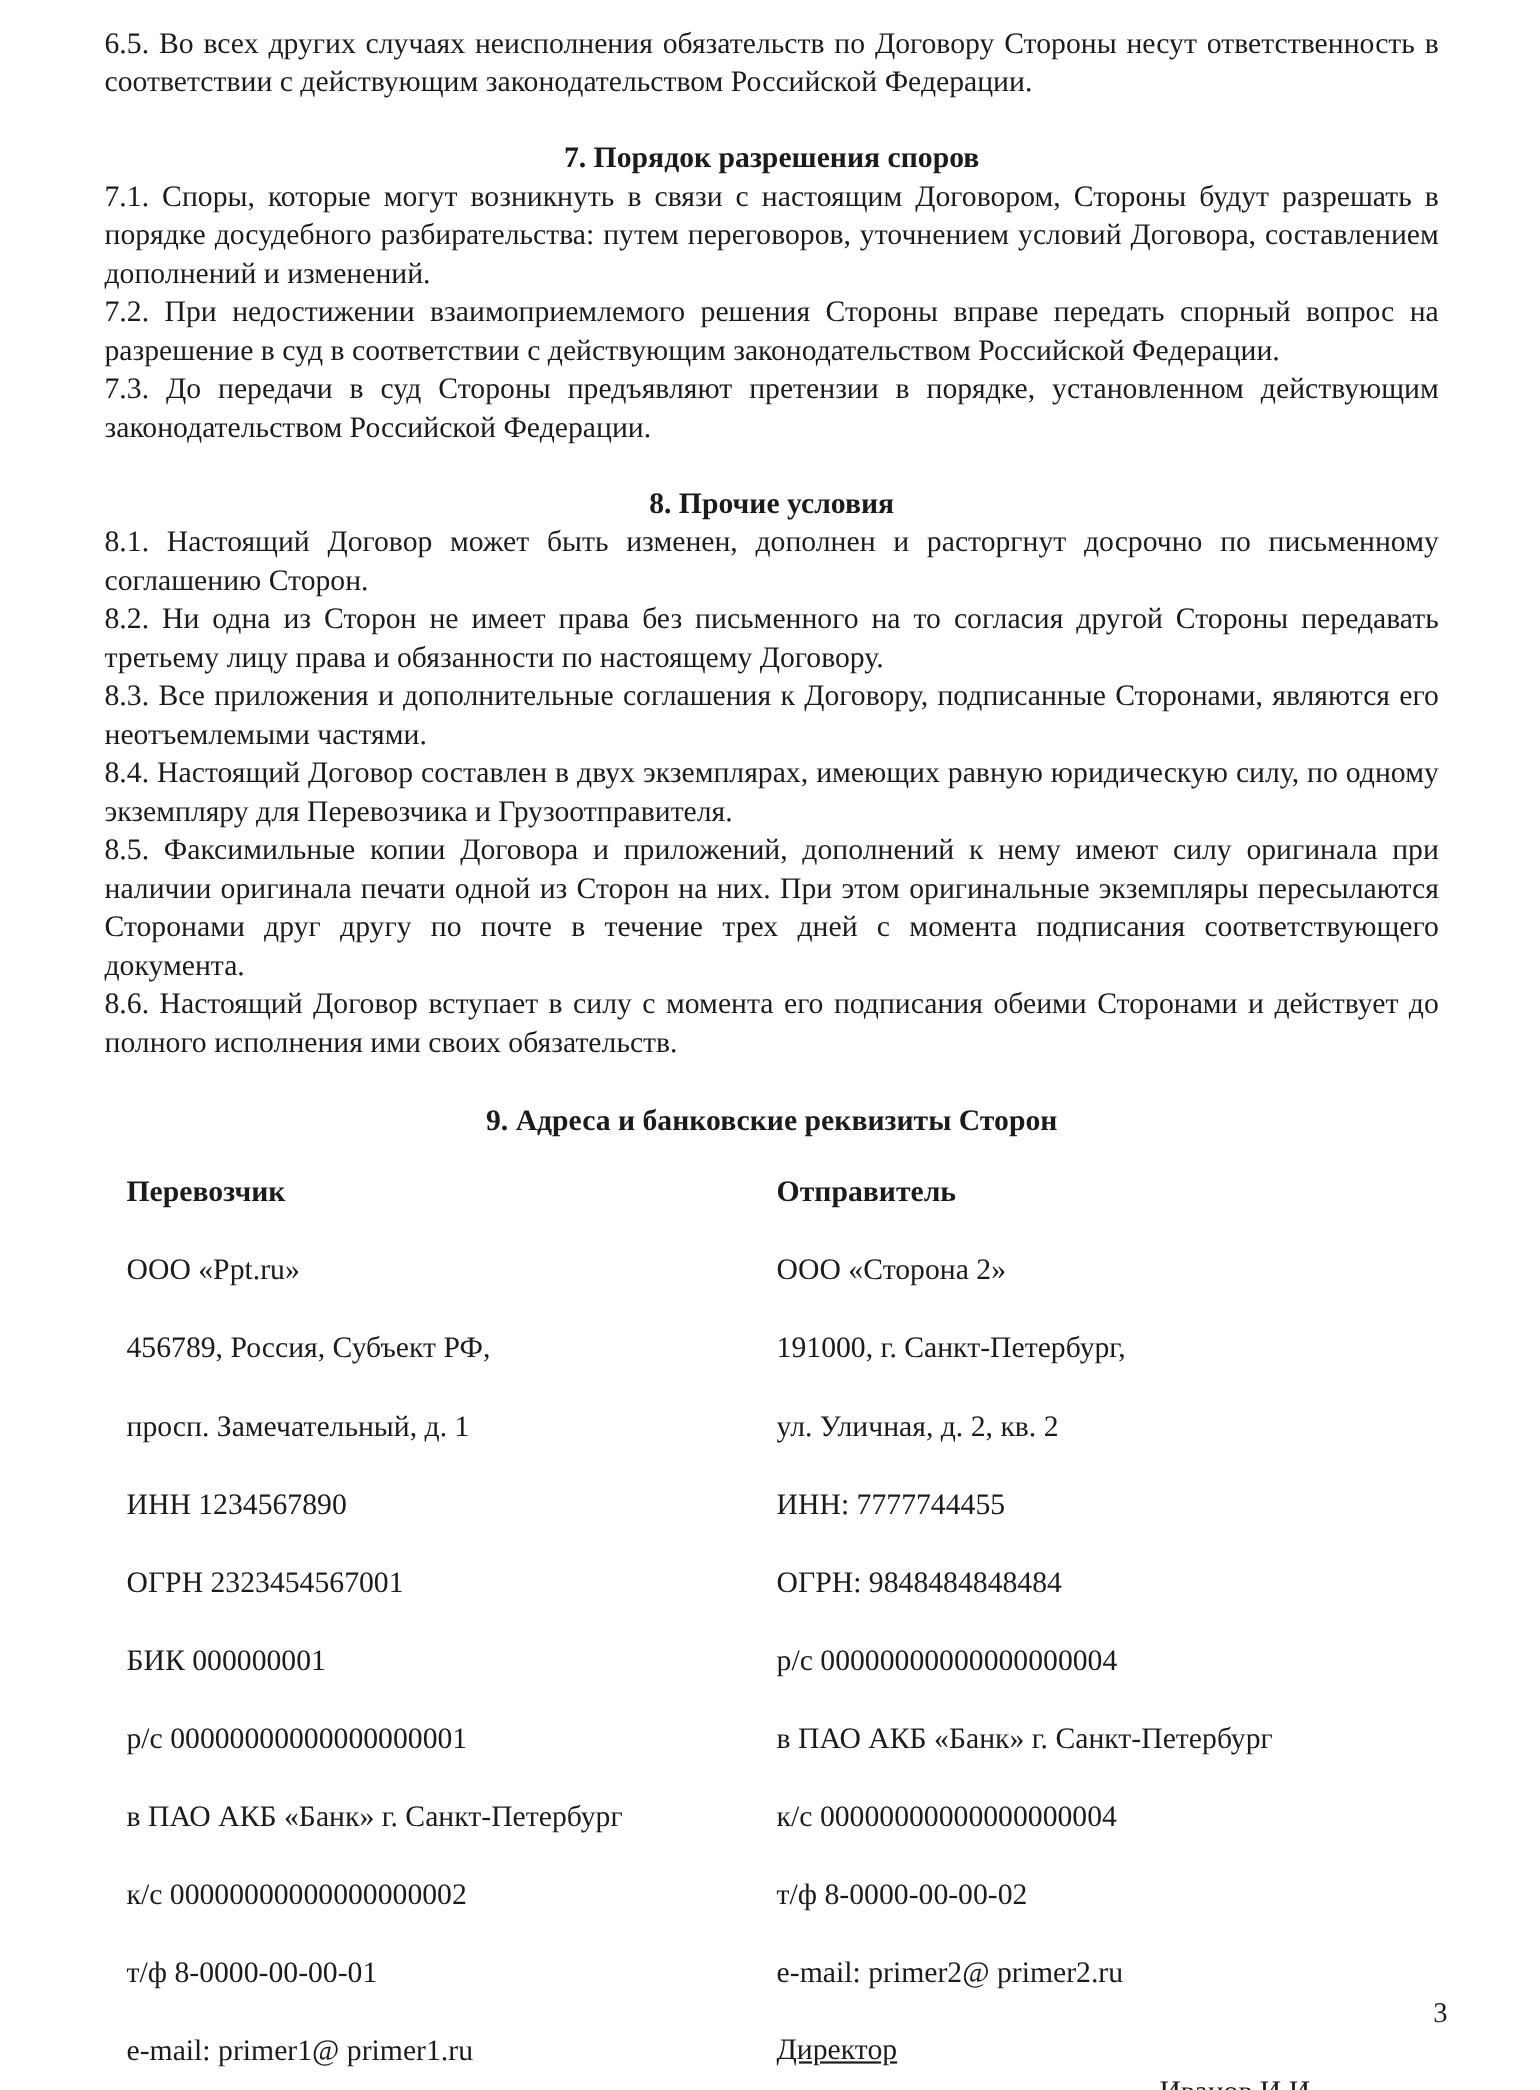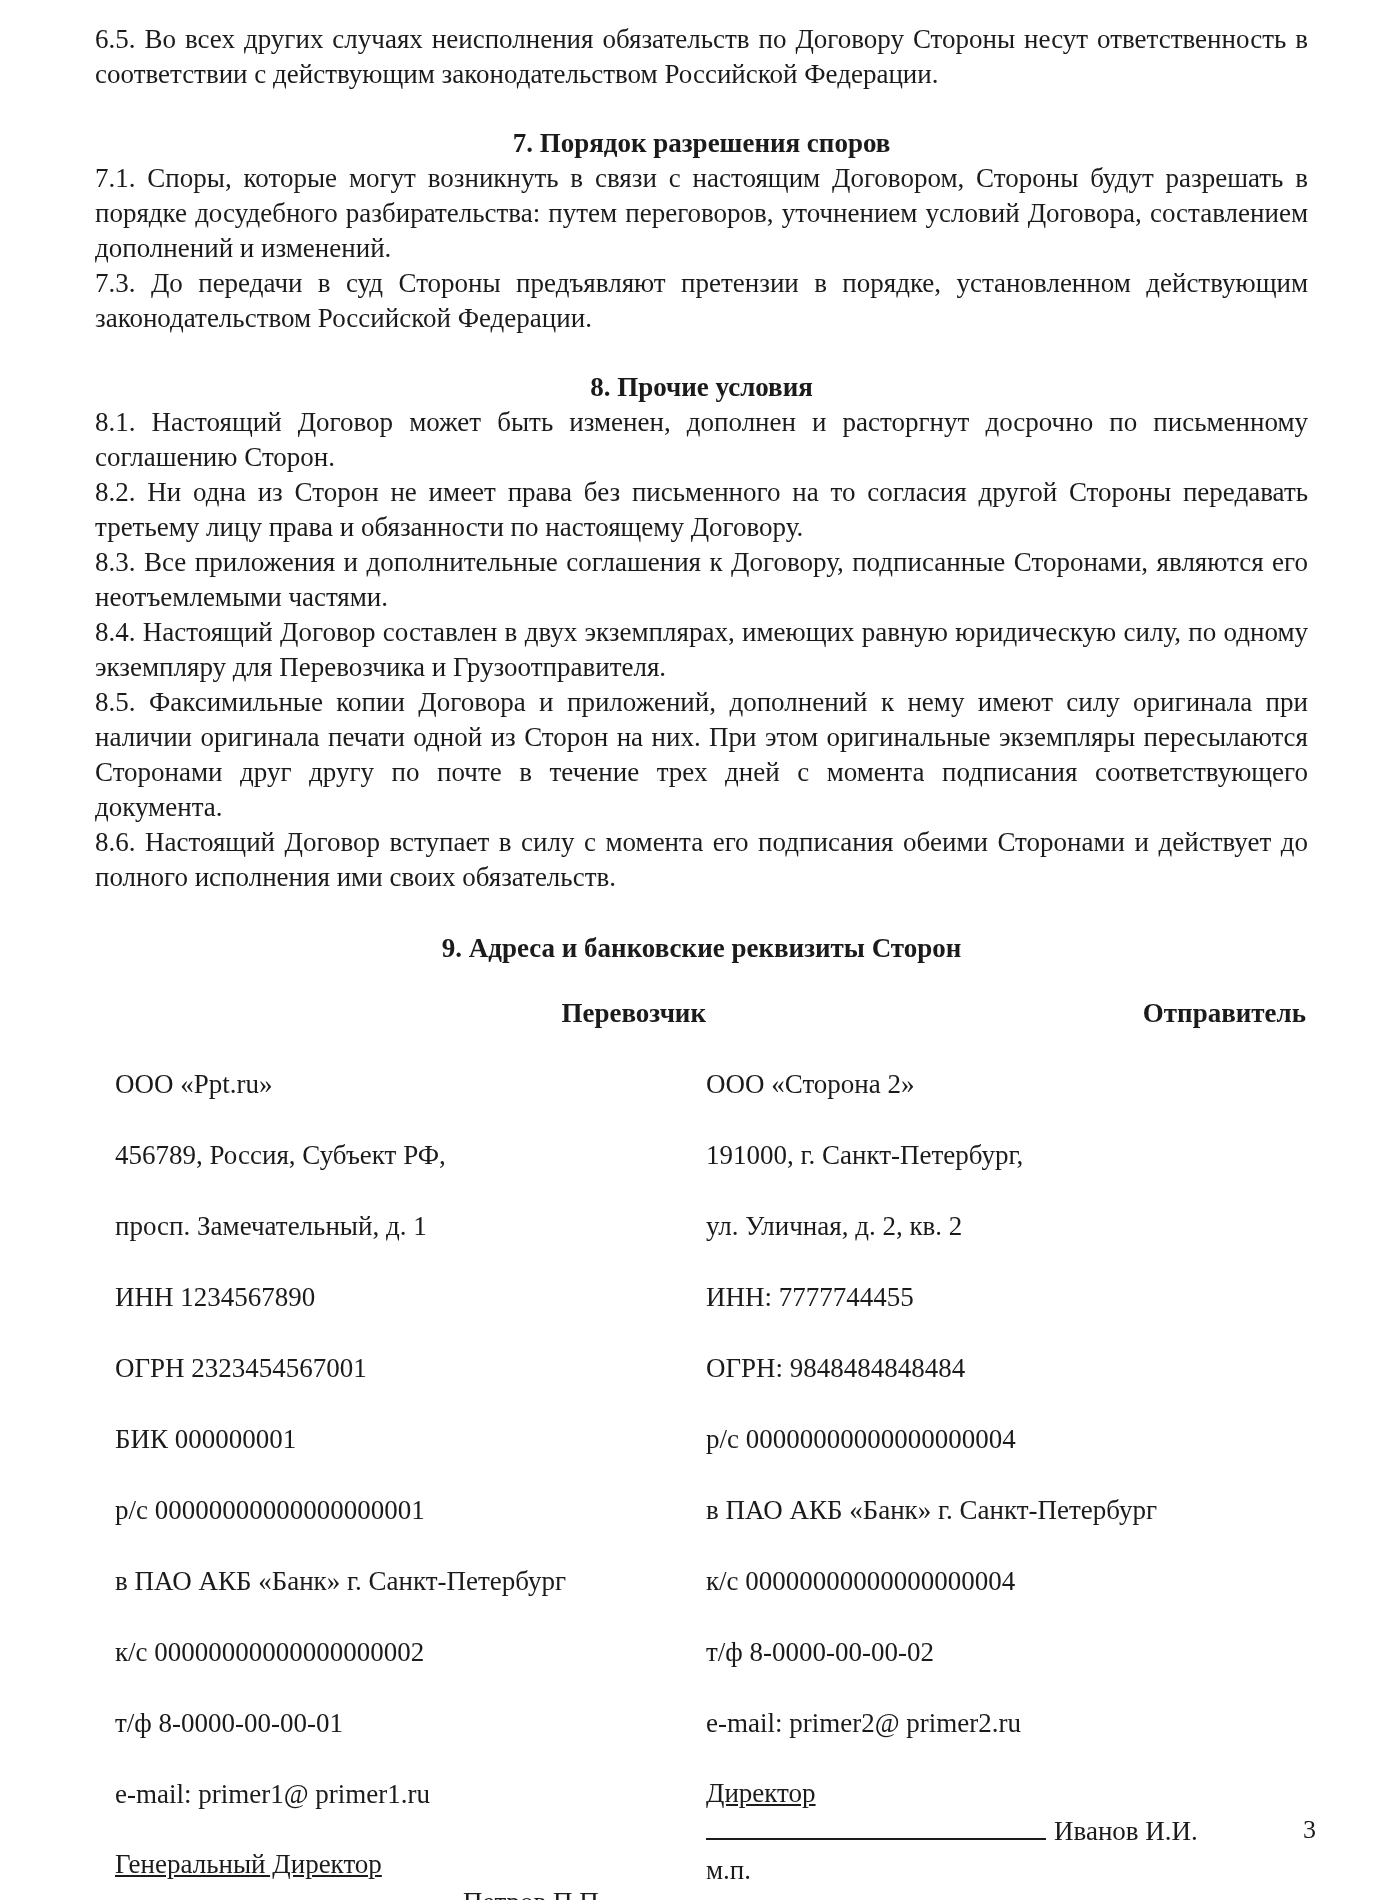--- a/index.html
+++ b/index.html
@@ -39,21 +39,21 @@
     display: flex;
     margin-left: 20px;
   }
   .req-col {
     box-sizing: border-box;
   }
   .req-col.left  { width: 591px; }
   .req-col.right { width: 600px; }
   .req-role {
     font-weight: bold;
-    text-align: right;
+    text-align: left;
     margin-bottom: 16px;
   }
   .req-lines { margin-top: 0; }
   .req-line { white-space: nowrap; margin-top: 36px; }
   .req-position { margin-top: 35px; text-decoration: underline; }
   .sig-row {
     white-space: nowrap;
   }
   .sig-line {
     display: inline-block;
@@ -78,20 +78,21 @@
 </style>
 </head>
 <body>
 
 <div class="page">
 
   <p class="para">6.5. Во всех других случаях неисполнения обязательств по Договору Стороны несут ответственность в соответствии с действующим законодательством Российской Федерации.</p>
 
   <p class="sec-heading">7. Порядок разрешения споров</p>
   <p class="para">7.1. Споры, которые могут возникнуть в связи с настоящим Договором, Стороны будут разрешать в порядке досудебного разбирательства: путем переговоров, уточнением условий Договора, составлением дополнений и изменений.</p>
+  <p class="para">7.2. При недостижении взаимоприемлемого решения Стороны вправе передать спорный вопрос на разрешение в суд в соответствии с действующим законодательством Российской Федерации.</p>
   <p class="para">7.3. До передачи в суд Стороны предъявляют претензии в порядке, установленном действующим законодательством Российской Федерации.</p>
 
   <p class="sec-heading">8. Прочие условия</p>
   <p class="para">8.1. Настоящий Договор может быть изменен, дополнен и расторгнут досрочно по письменному соглашению Сторон.</p>
   <p class="para">8.2. Ни одна из Сторон не имеет права без письменного на то согласия другой Стороны передавать третьему лицу права и обязанности по настоящему Договору.</p>
   <p class="para">8.3. Все приложения и дополнительные соглашения к Договору, подписанные Сторонами, являются его неотъемлемыми частями.</p>
   <p class="para">8.4. Настоящий Договор составлен в двух экземплярах, имеющих равную юридическую силу, по одному экземпляру для Перевозчика и Грузоотправителя.</p>
   <p class="para">8.5. Факсимильные копии Договора и приложений, дополнений к нему имеют силу оригинала при наличии оригинала печати одной из Сторон на них. При этом оригинальные экземпляры пересылаются Сторонами друг другу по почте в течение трех дней с момента подписания соответствующего документа.</p>
   <p class="para">8.6. Настоящий Договор вступает в силу с момента его подписания обеими Сторонами и действует до полного исполнения ими своих обязательств.</p>
 

